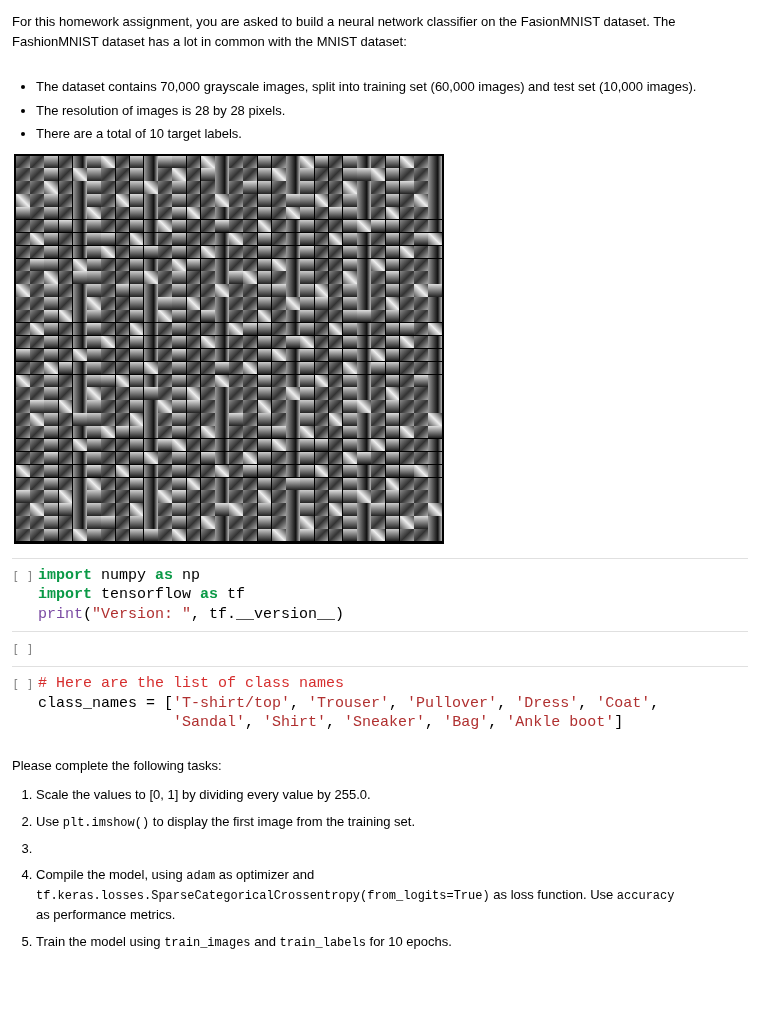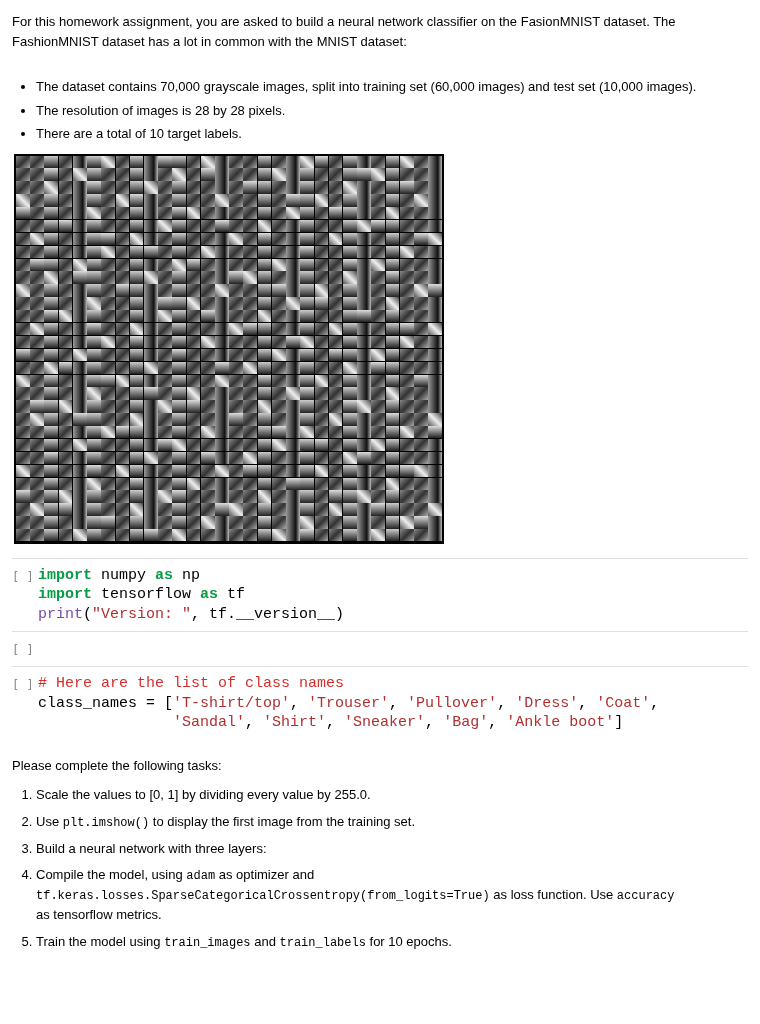--- a/index.html
+++ b/index.html
@@ -1042,24 +1042,23 @@
 </div>
 
 <p class="tasks-heading">Please complete the following tasks:</p>
 
 <ol class="ordered-list">
   <li>Scale the values to [0, 1] by dividing every value by 255.0.</li>
   <li>
     <span>Use </span><span class="inline-code">plt.imshow()</span><span> to display the first image from the training set.</span>
   </li>
   <li>
-    <span>Build a neural network with three layers:</span>
   </li>
   <li>
     <span>Compile the model, using </span><span class="inline-code">adam</span><span> as optimizer and </span><br>
     <span class="inline-code">tf.keras.losses.SparseCategoricalCrossentropy(from_logits=True)</span><span> as loss function. Use </span><span class="inline-code">accuracy</span><br>
-    <span> as tensorflow metrics.</span>
+    <span> as performance metrics.</span>
   </li>
   <li>
     <span>Train the model using </span><span class="inline-code">train_images</span><span> and </span><span class="inline-code">train_labels</span><span> for 10 epochs.</span>
   </li>
 
 </ol>
 
 </body></html>

